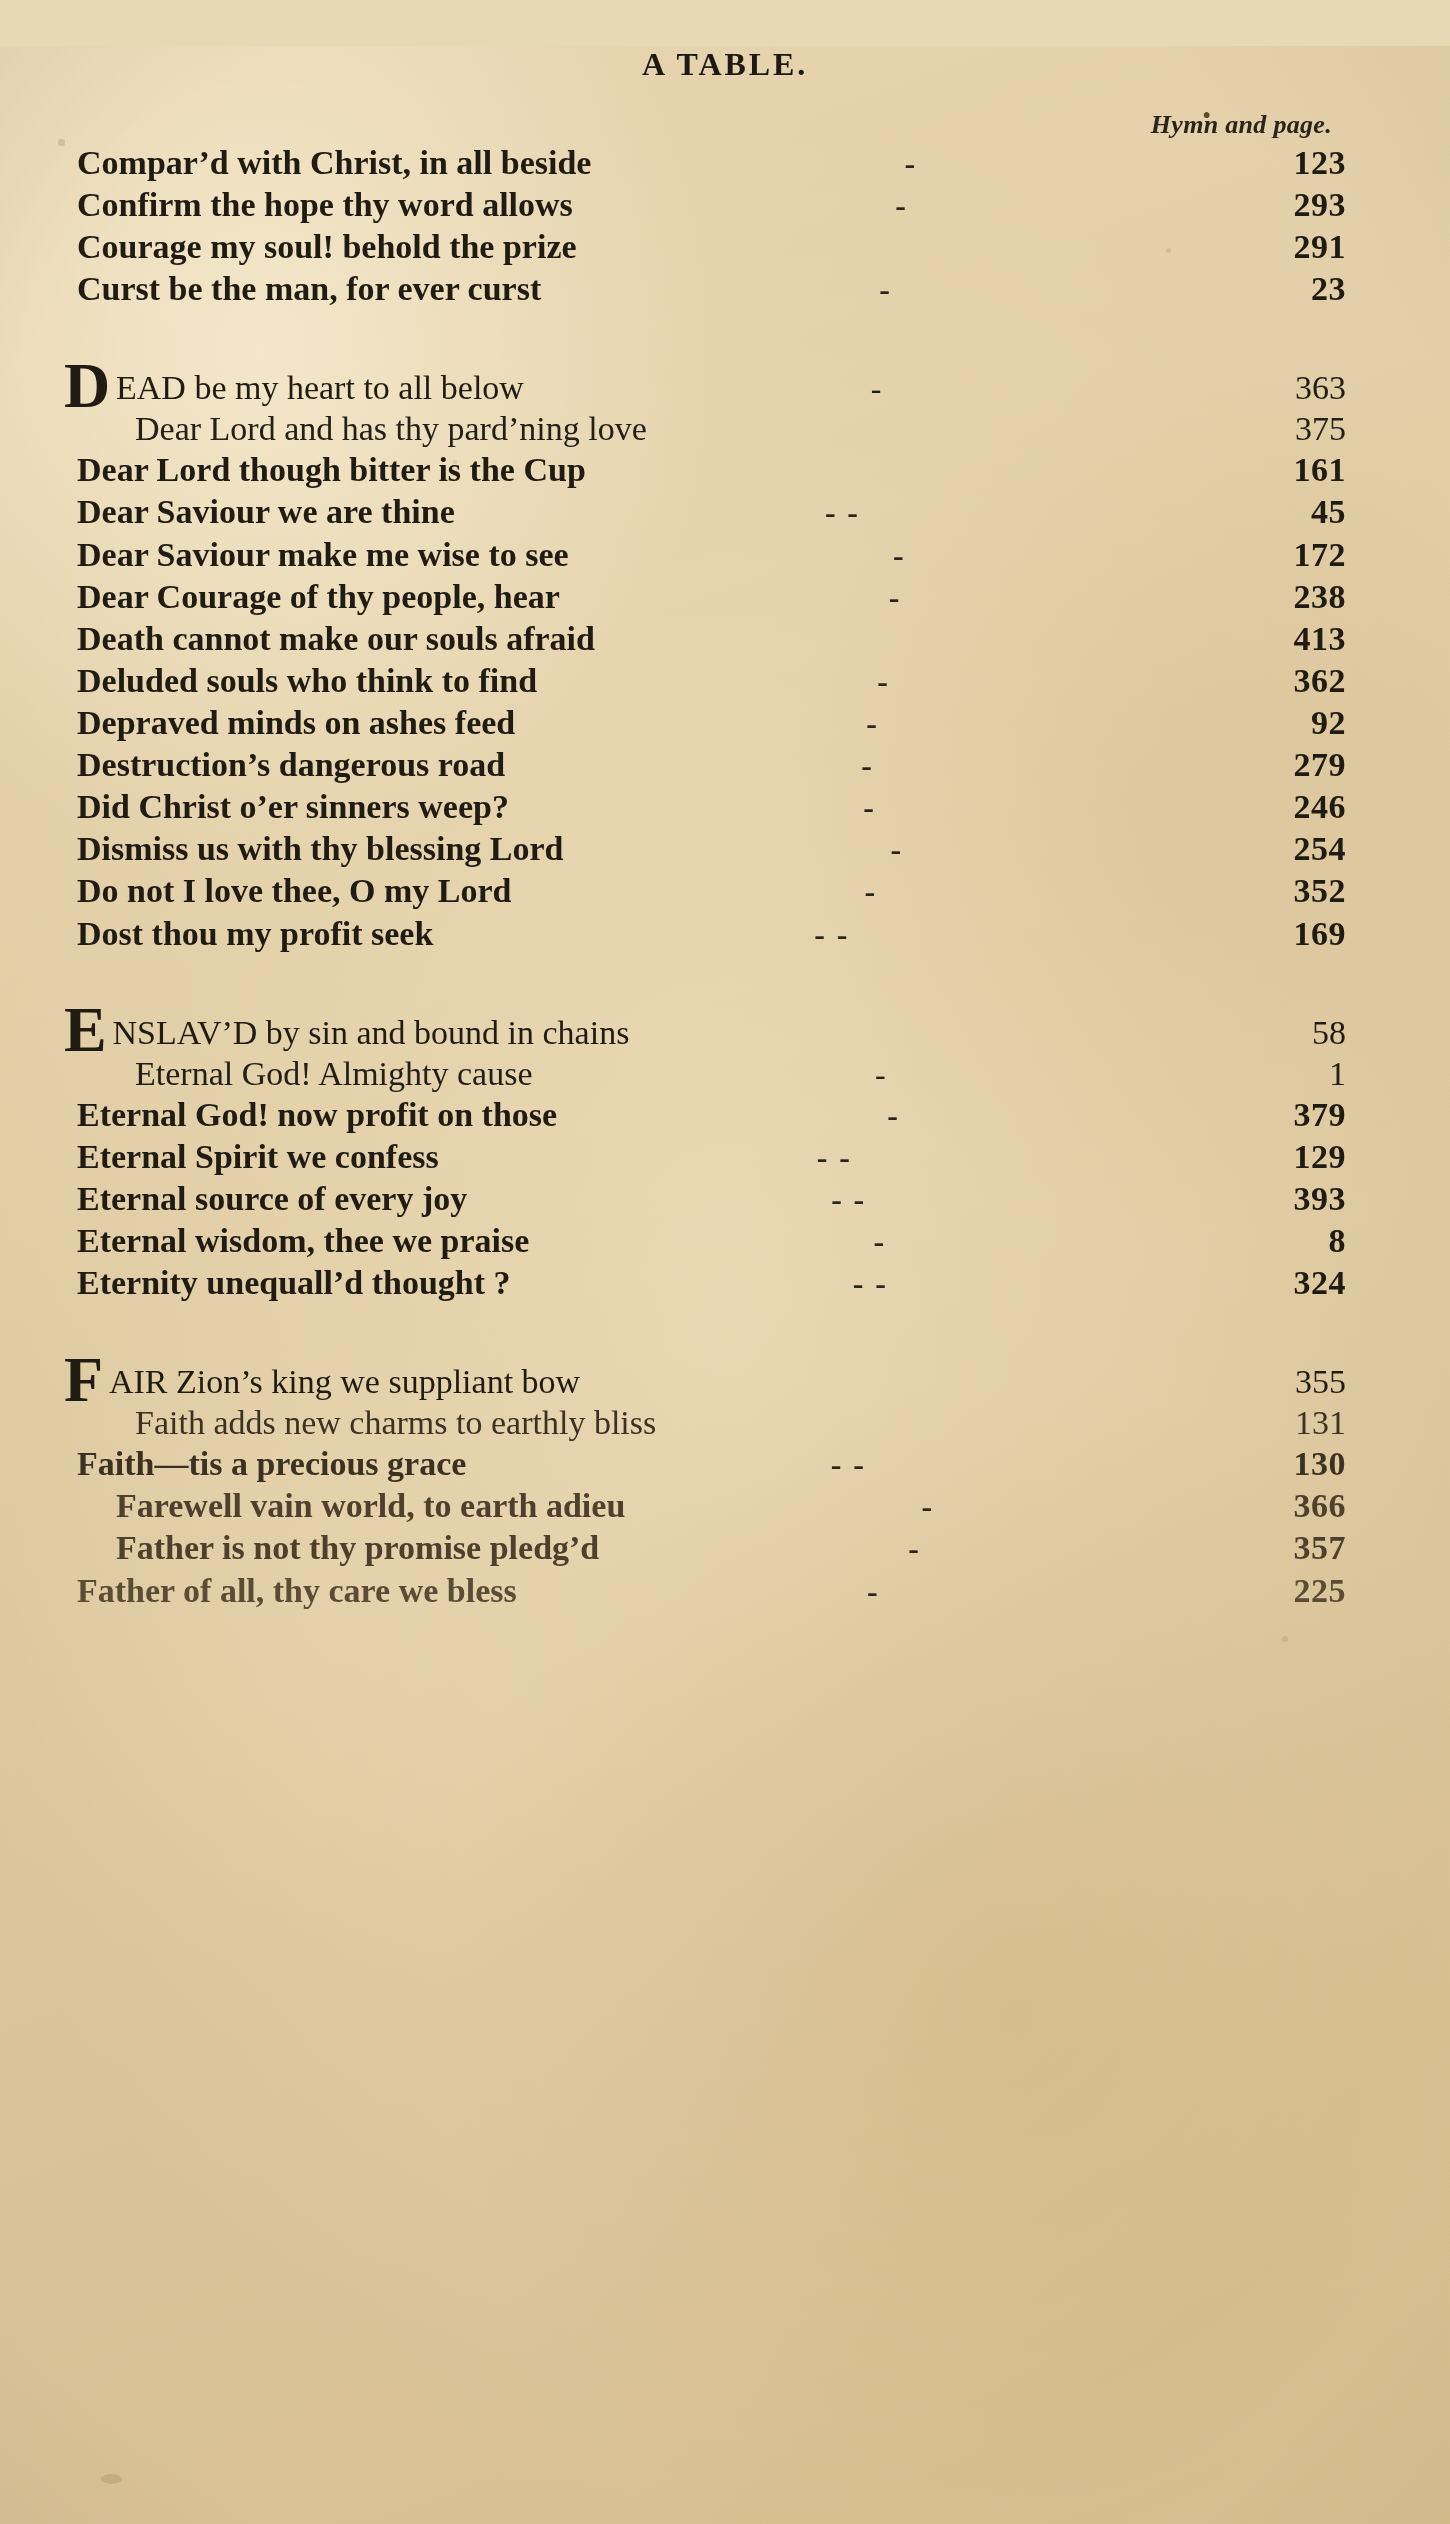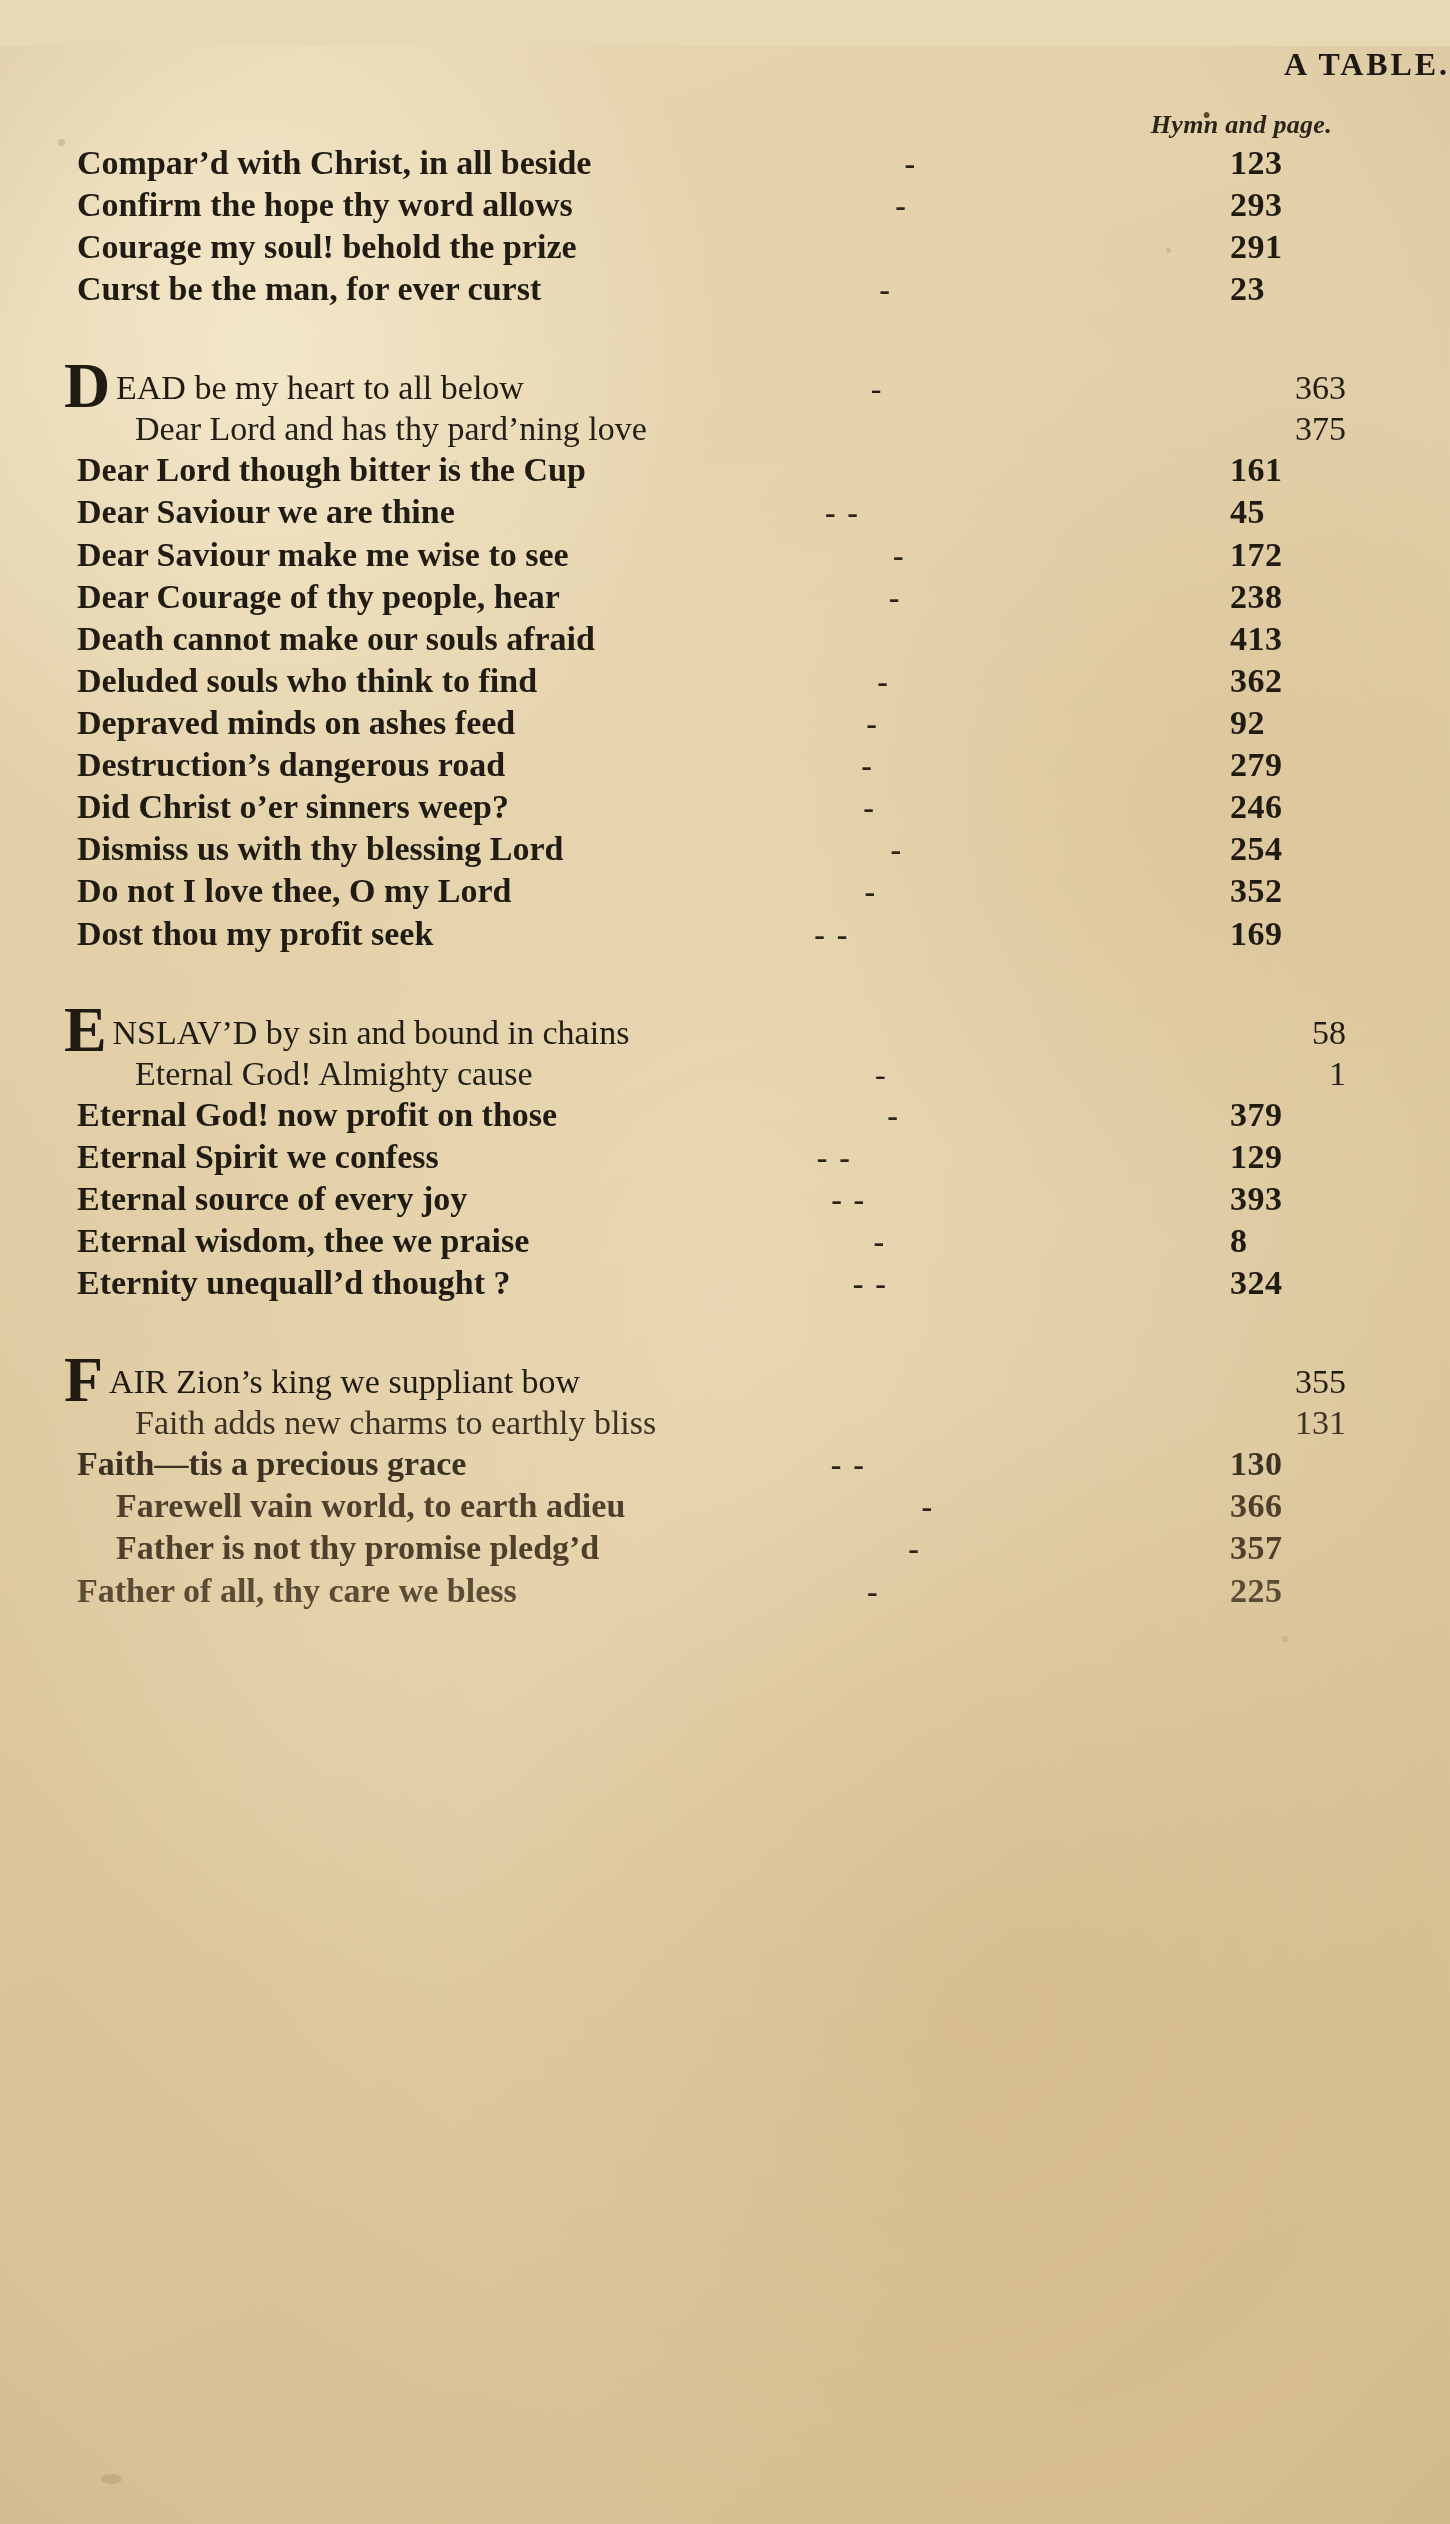--- a/index.html
+++ b/index.html
@@ -41,21 +41,21 @@
     border-radius: 50%;
     background: rgba(90,66,30,0.35);
     pointer-events: none;
   }
   .content {
     position: relative;
     z-index: 3;
     padding: 0;
   }
   .running-head {
-    text-align: right;
+    text-align: center;
     font-weight: bold;
     font-size: 32px;
     letter-spacing: 2.9px;
     margin-top: 46px;
     margin-bottom: 22px;
     color: #1d1a14;
   }
   .head-mark {
     position: absolute;
     right: 239px;
@@ -94,20 +94,21 @@
   }
   .entry .lead {
     flex: 1 1 auto;
     text-align: center;
     color: #2a2419;
     font-size: 32px;
     letter-spacing: 1.9px;
   }
   .entry .pageno {
     flex: 0 0 116px;
+    text-align: right;
     padding-right: 104px;
     letter-spacing: 0.5px;
   }
   
   .fade1 { color: #3c3223; }
   .fade2 { color: #4e402c; margin-left: 39px; }
   .fade3 { color: #5b4c35; }
 
   
   .group {

